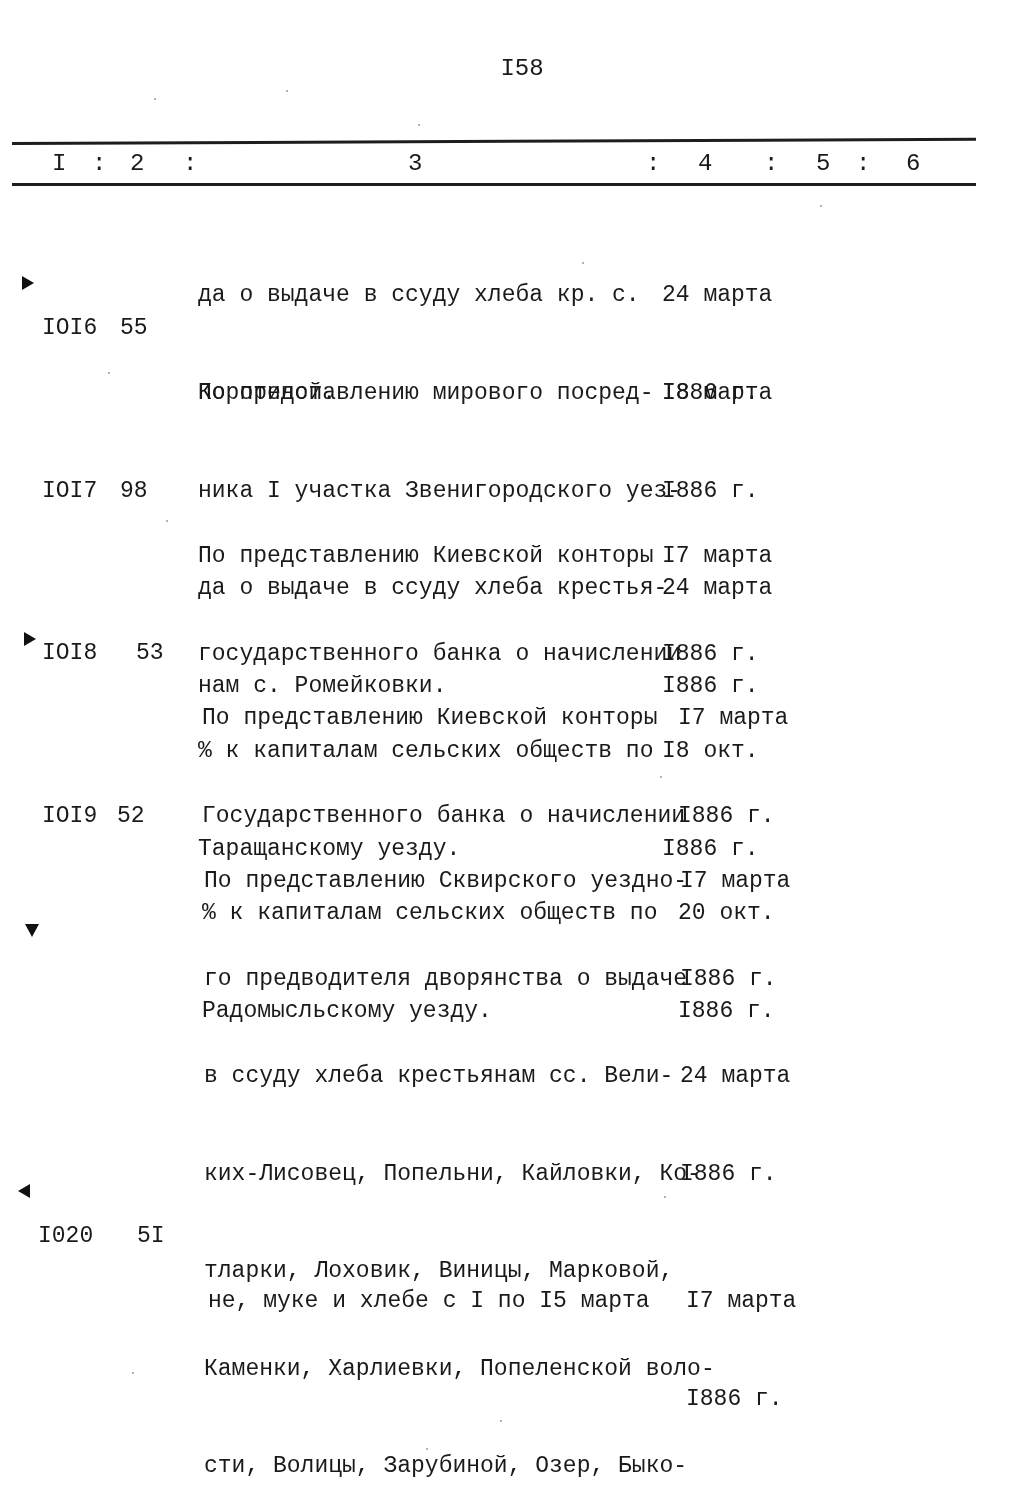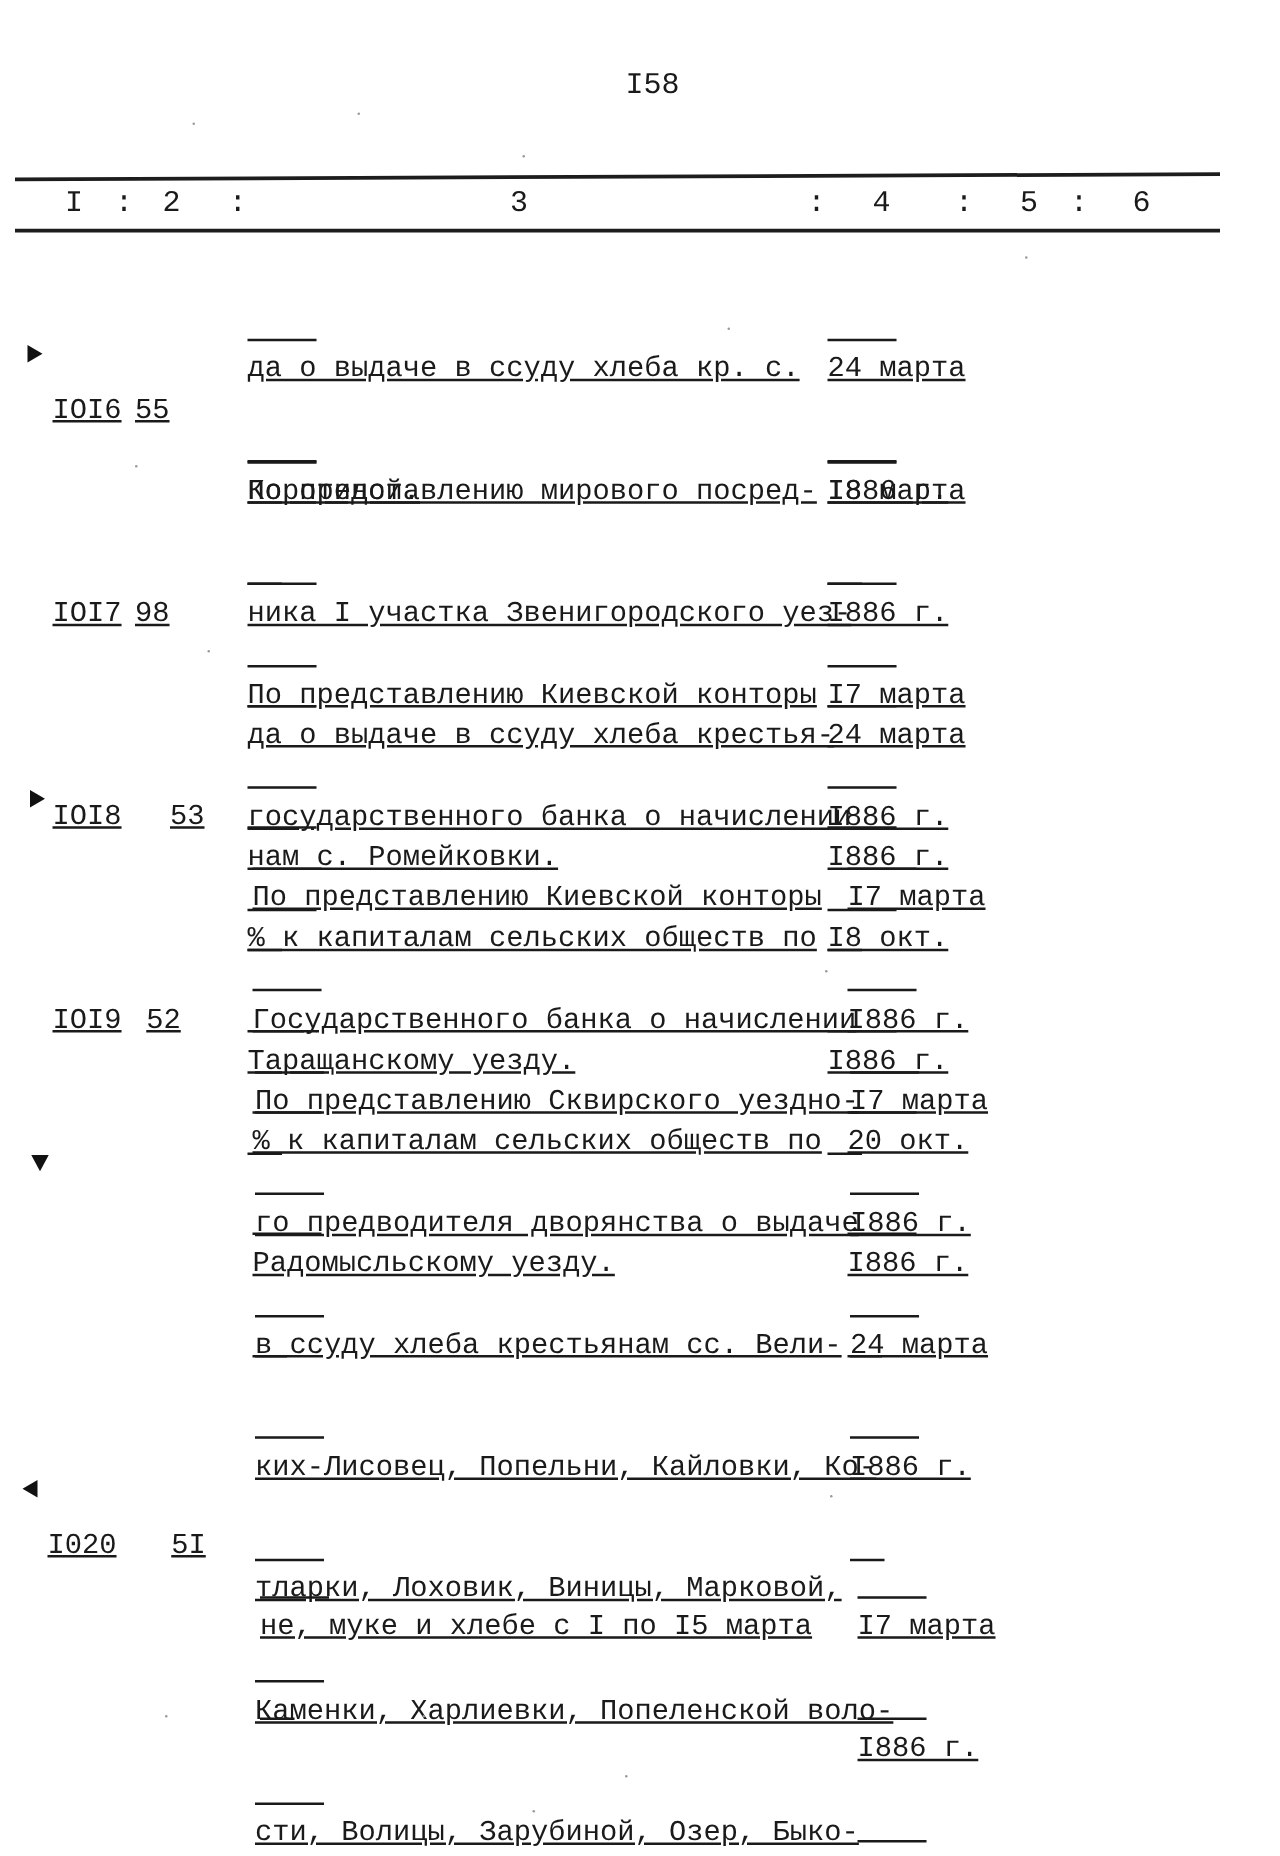--- a/index.html
+++ b/index.html
@@ -42,24 +42,23 @@
     .entry {
       position: absolute;
       left: 0;
       width: 1024px;
     }
     .cell {
       position: absolute;
       top: 0;
       line-height: 32.5px;
       white-space: pre;
-      text-decoration: underline;
     }
     .c1 { left: 42px; }
-    .c2 { left: 108px; }
+    .c2 { left: 120px; }
     .c3 { left: 198px; }
     .c4 { left: 662px; }
     .line { display: block; height: 32.5px; }
     .mark {
       position: absolute;
       width: 0; height: 0;
     }
     .mark-right {
       border-top: 7px solid transparent;
       border-bottom: 7px solid transparent;

